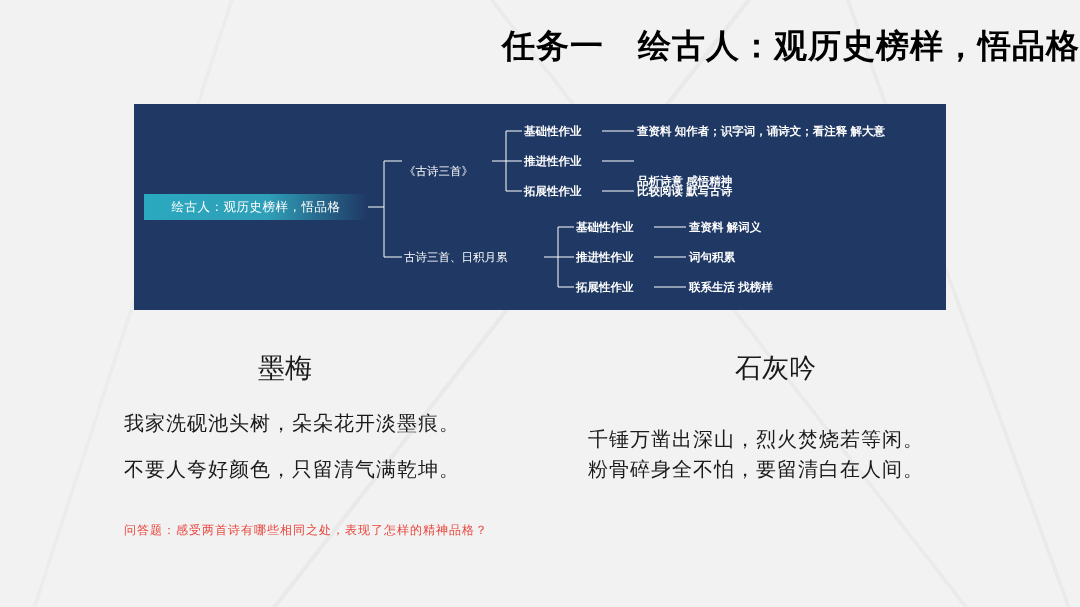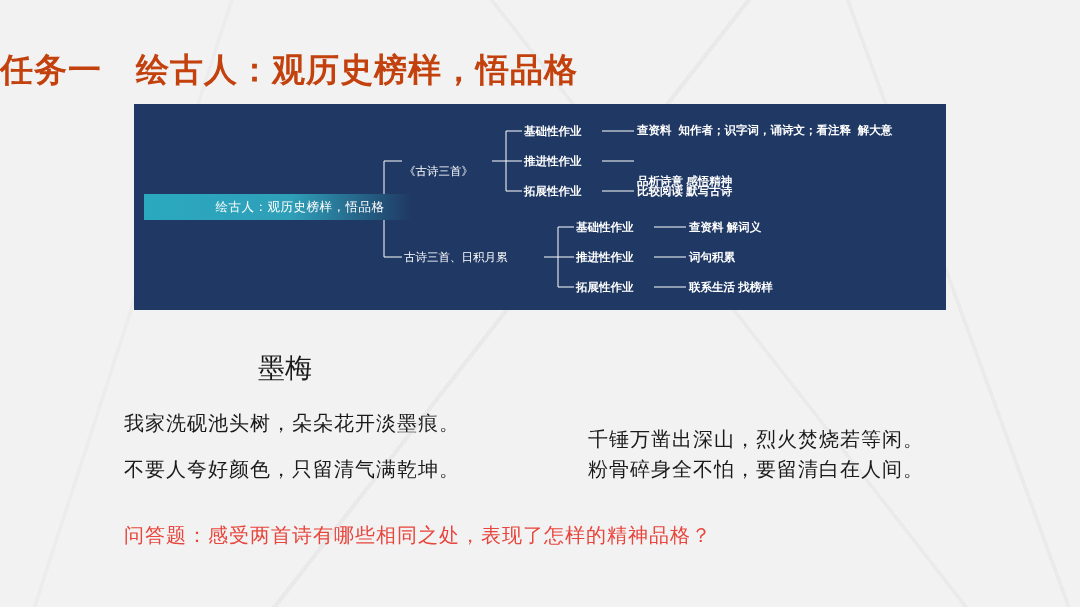--- a/index.html
+++ b/index.html
@@ -28,25 +28,25 @@
   }
   .slide {
     position: relative;
     width: 1080px;
     height: 607px;
   }
 
   
   .slide-title {
     position: absolute;
-    top: 48px;
+    top: 24px;
     left: 0;
     width: 1080px;
-    text-align: left;
-    color: #c2410c;
+    text-align: right;
+    color: #000000;
     font-size: 33px;
     font-weight: bold;
     letter-spacing: 1px;
     font-family: "Liberation Serif", serif;
     white-space: pre;
   }
 
   
   .mindmap {
     position: absolute;
@@ -67,21 +67,20 @@
     top: 90px;
     width: 224px;
     height: 26px;
     background: linear-gradient(90deg, #2aa9bf 0%, #2f9fb8 55%, #1f3864 100%);
     color: #ffffff;
     font-size: 12.5px;
     line-height: 26px;
     text-align: center;
     font-family: "Liberation Sans", sans-serif;
     letter-spacing: 0.5px;
-    padding-left: 44px;
   }
   .mm-label {
     position: absolute;
     color: #ffffff;
     font-size: 11.5px;
     font-family: "Liberation Sans", sans-serif;
     white-space: nowrap;
     line-height: 14px;
   }
   .mm-label.b {
@@ -102,21 +101,21 @@
     font-size: 20px;
     color: #1a1a1a;
     font-family: "Liberation Serif", serif;
     white-space: nowrap;
     letter-spacing: 1px;
   }
   .question {
     position: absolute;
     left: 124px;
     top: 522px;
-    font-size: 20px;
+    font-size: 12px;
     color: #e8453c;
     font-family: "Liberation Serif", serif;
     white-space: nowrap;
     letter-spacing: 1px;
   }
 </style>
 </head>
 <body>
 
 <div class="slide">
@@ -157,34 +156,35 @@
         <path d="M520 183 H552"></path>
       </g>
     </svg>
 
     <div class="mm-root">绘古人：观历史榜样，悟品格</div>
 
     <div class="mm-label" style="left:270px; top:60px;">《古诗三首》</div>
     <div class="mm-label b" style="left:390px; top:20px;">基础性作业</div>
     <div class="mm-label b" style="left:390px; top:50px;">推进性作业</div>
     <div class="mm-label b" style="left:390px; top:80px;">拓展性作业</div>
-    <div class="mm-label b" style="left:503px; top:20px;font-family:Liberation Mono, monospace;">查资料 知作者；识字词，诵诗文；看注释 解大意</div>
+    <div class="mm-label b" style="left:503px; top:20px;">查资料 知作者；识字词，诵诗文；看注释 解大意</div>
     <div class="mm-label b" style="left:503px; top:50px;margin-top:20px;">品析诗意 感悟精神</div>
     <div class="mm-label b" style="left:503px; top:80px;">比较阅读 默写古诗</div>
 
     <div class="mm-label" style="left:270px; top:146px;">古诗三首、日积月累</div>
     <div class="mm-label b" style="left:442px; top:116px;">基础性作业</div>
     <div class="mm-label b" style="left:442px; top:146px;">推进性作业</div>
     <div class="mm-label b" style="left:442px; top:176px;">拓展性作业</div>
     <div class="mm-label b" style="left:555px; top:116px;">查资料 解词义</div>
     <div class="mm-label b" style="left:555px; top:146px;">词句积累</div>
     <div class="mm-label b" style="left:555px; top:176px;">联系生活 找榜样</div>
   </div>
 
   <div class="poem-title" style="left:258px; top:350px;">墨梅</div>
   <div class="poem-line" style="left:124px; top:410px;">我家洗砚池头树，朵朵花开淡墨痕。</div>
   <div class="poem-line" style="left:124px; top:456px;">不要人夸好颜色，只留清气满乾坤。</div>
 
+  <div class="poem-title" style="left:735px; top:350px;">石灰吟</div>
   <div class="poem-line" style="left:588px; top:410px;margin-top:16px;">千锤万凿出深山，烈火焚烧若等闲。</div>
   <div class="poem-line" style="left:588px; top:456px;">粉骨碎身全不怕，要留清白在人间。</div>
 
   <div class="question">问答题：感受两首诗有哪些相同之处，表现了怎样的精神品格？</div>
 </div>
 
 </body></html>

